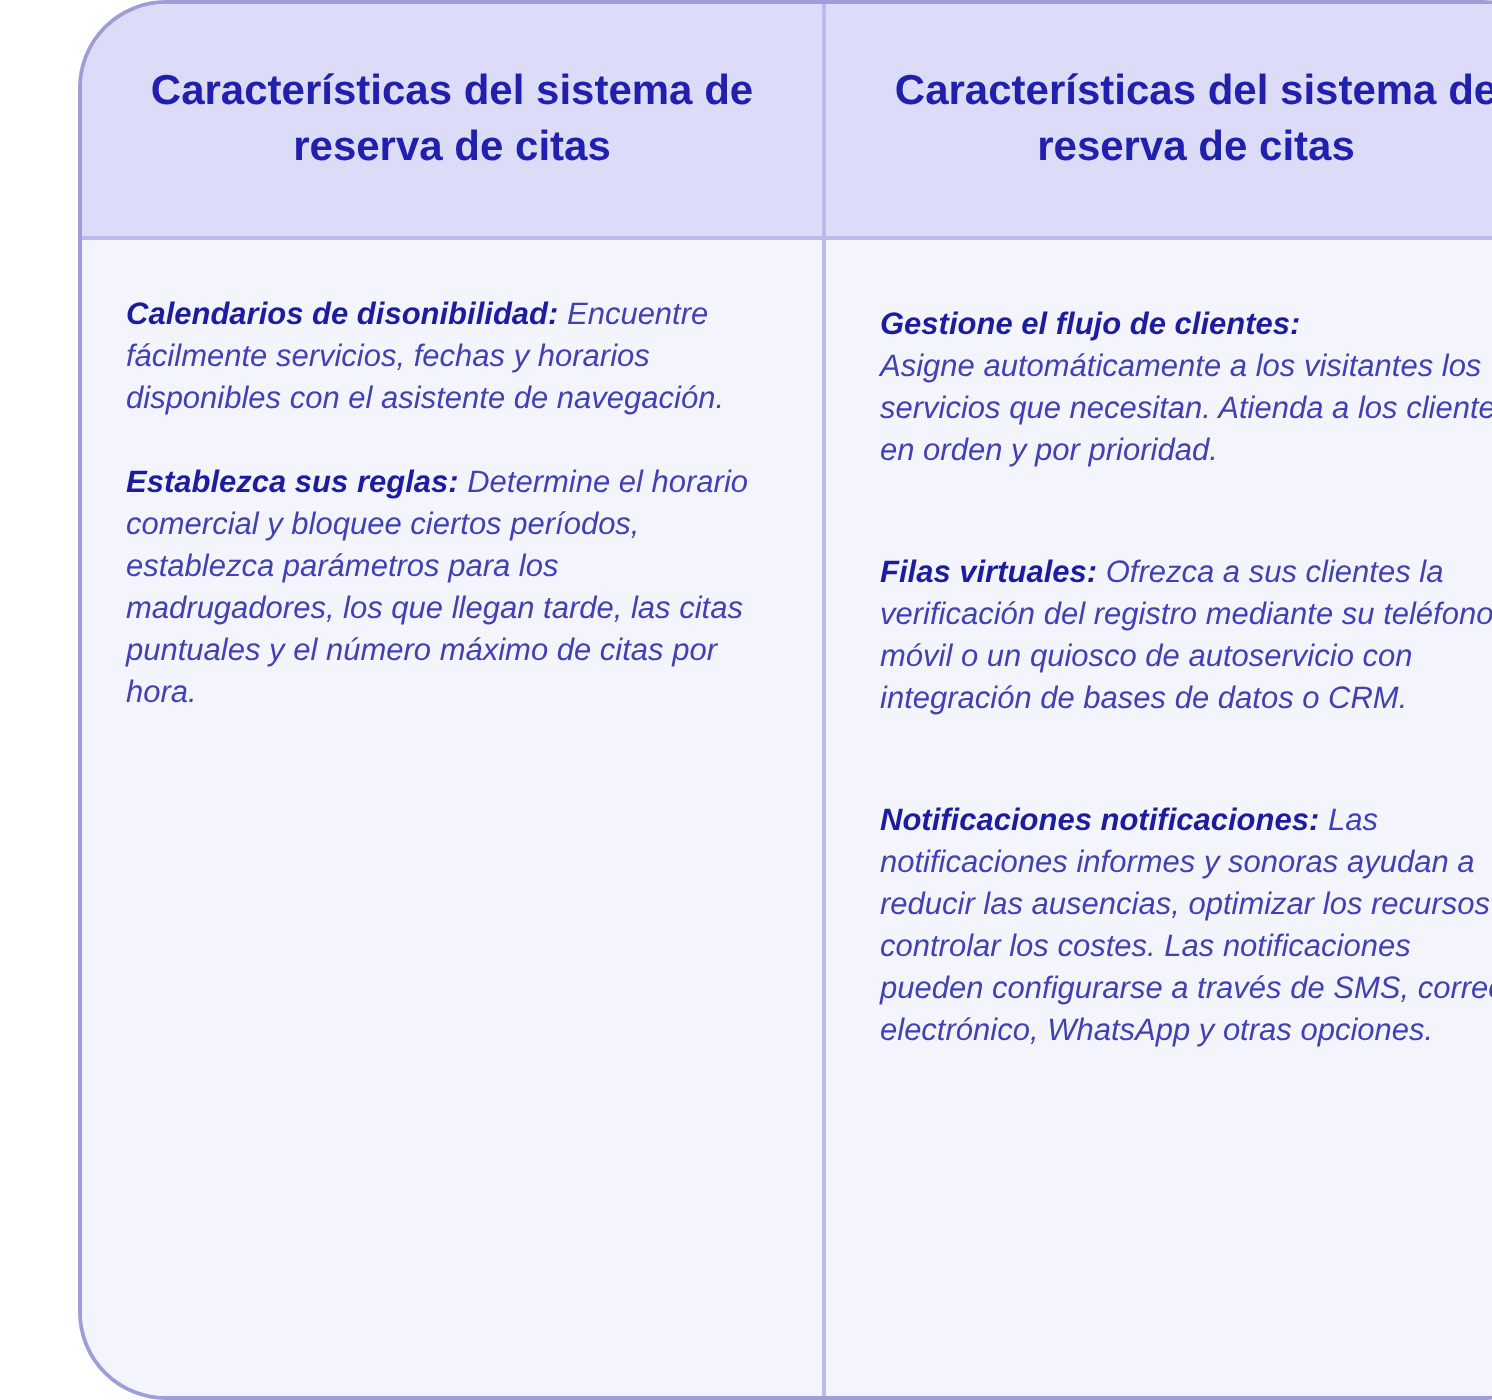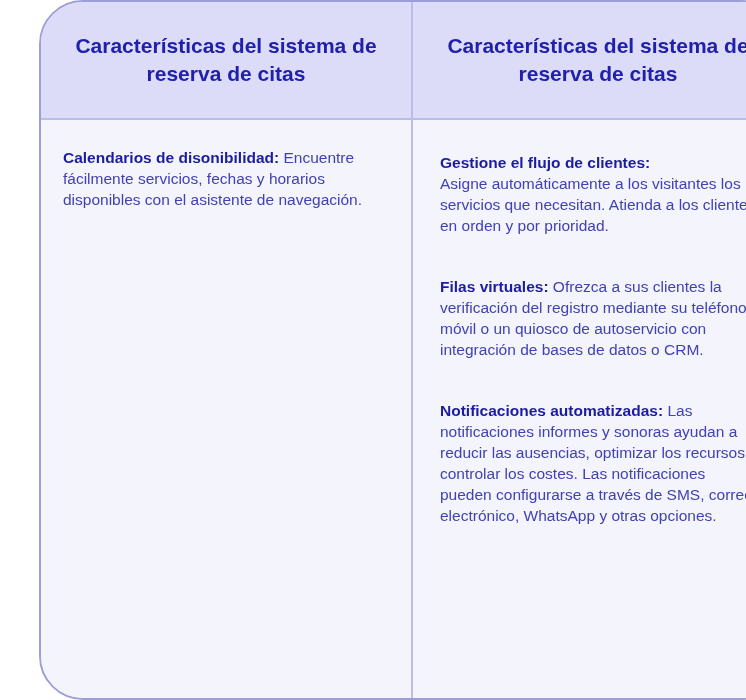--- a/index.html
+++ b/index.html
@@ -47,20 +47,21 @@
     font-weight: 700;
     line-height: 1.35;
     color: #2020ad;
     text-align: center;
   }
   .column-body {
     flex: 1;
     box-sizing: border-box;
     background: #f4f4fc;
     padding: 27px 24px 16px 22px;
+    font-style: italic;
   }
   .column-body.spacious {
     padding: 32px 22px 16px 27px;
   }
   .feature {
     margin: 0 0 21px 0;
     font-size: 15.5px;
     line-height: 21px;
     color: #4141b4;
   }
@@ -79,27 +80,28 @@
 <body>
 
 <div class="card">
 
   <div class="column">
     <div class="column-header">
       <h2 class="column-title">Características del sistema de reserva de citas</h2>
     </div>
     <div class="column-body">
       <p class="feature"><strong class="lead">Calendarios de disonibilidad:</strong> <span>Encuentre fácilmente servicios, fechas y horarios disponibles con el asistente de navegación.</span></p>
+      <p class="feature"><strong class="lead">Establezca sus reglas:</strong> <span>Determine el horario comercial y bloquee ciertos períodos, establezca parámetros para los madrugadores, los que llegan tarde, las citas puntuales y el número máximo de citas por hora.</span></p>
     </div>
   </div>
 
   <div class="column">
     <div class="column-header">
       <h2 class="column-title">Características del sistema de reserva de citas</h2>
     </div>
     <div class="column-body spacious">
       <p class="feature"><strong class="lead block">Gestione el flujo de clientes:</strong><span>Asigne automáticamente a los visitantes los servicios que necesitan. Atienda a los clientes en orden y por prioridad.</span></p>
       <p class="feature"><strong class="lead">Filas virtuales:</strong> <span>Ofrezca a sus clientes la verificación del registro mediante su teléfono móvil o un quiosco de autoservicio con integración de bases de datos o CRM.</span></p>
-      <p class="feature"><strong class="lead">Notificaciones automatizadas:</strong> <span>Las notificaciones informes y sonoras ayudan a reducir las ausencias, optimizar los recursos y controlar los costes. Las notificaciones pueden configurarse a través de SMS, correo electrónico, WhatsApp y otras opciones.</span></p>
+      <p class="feature"><strong class="lead">Notificaciones notificaciones:</strong> <span>Las notificaciones informes y sonoras ayudan a reducir las ausencias, optimizar los recursos y controlar los costes. Las notificaciones pueden configurarse a través de SMS, correo electrónico, WhatsApp y otras opciones.</span></p>
     </div>
   </div>
 
 </div>
 
 </body></html>

